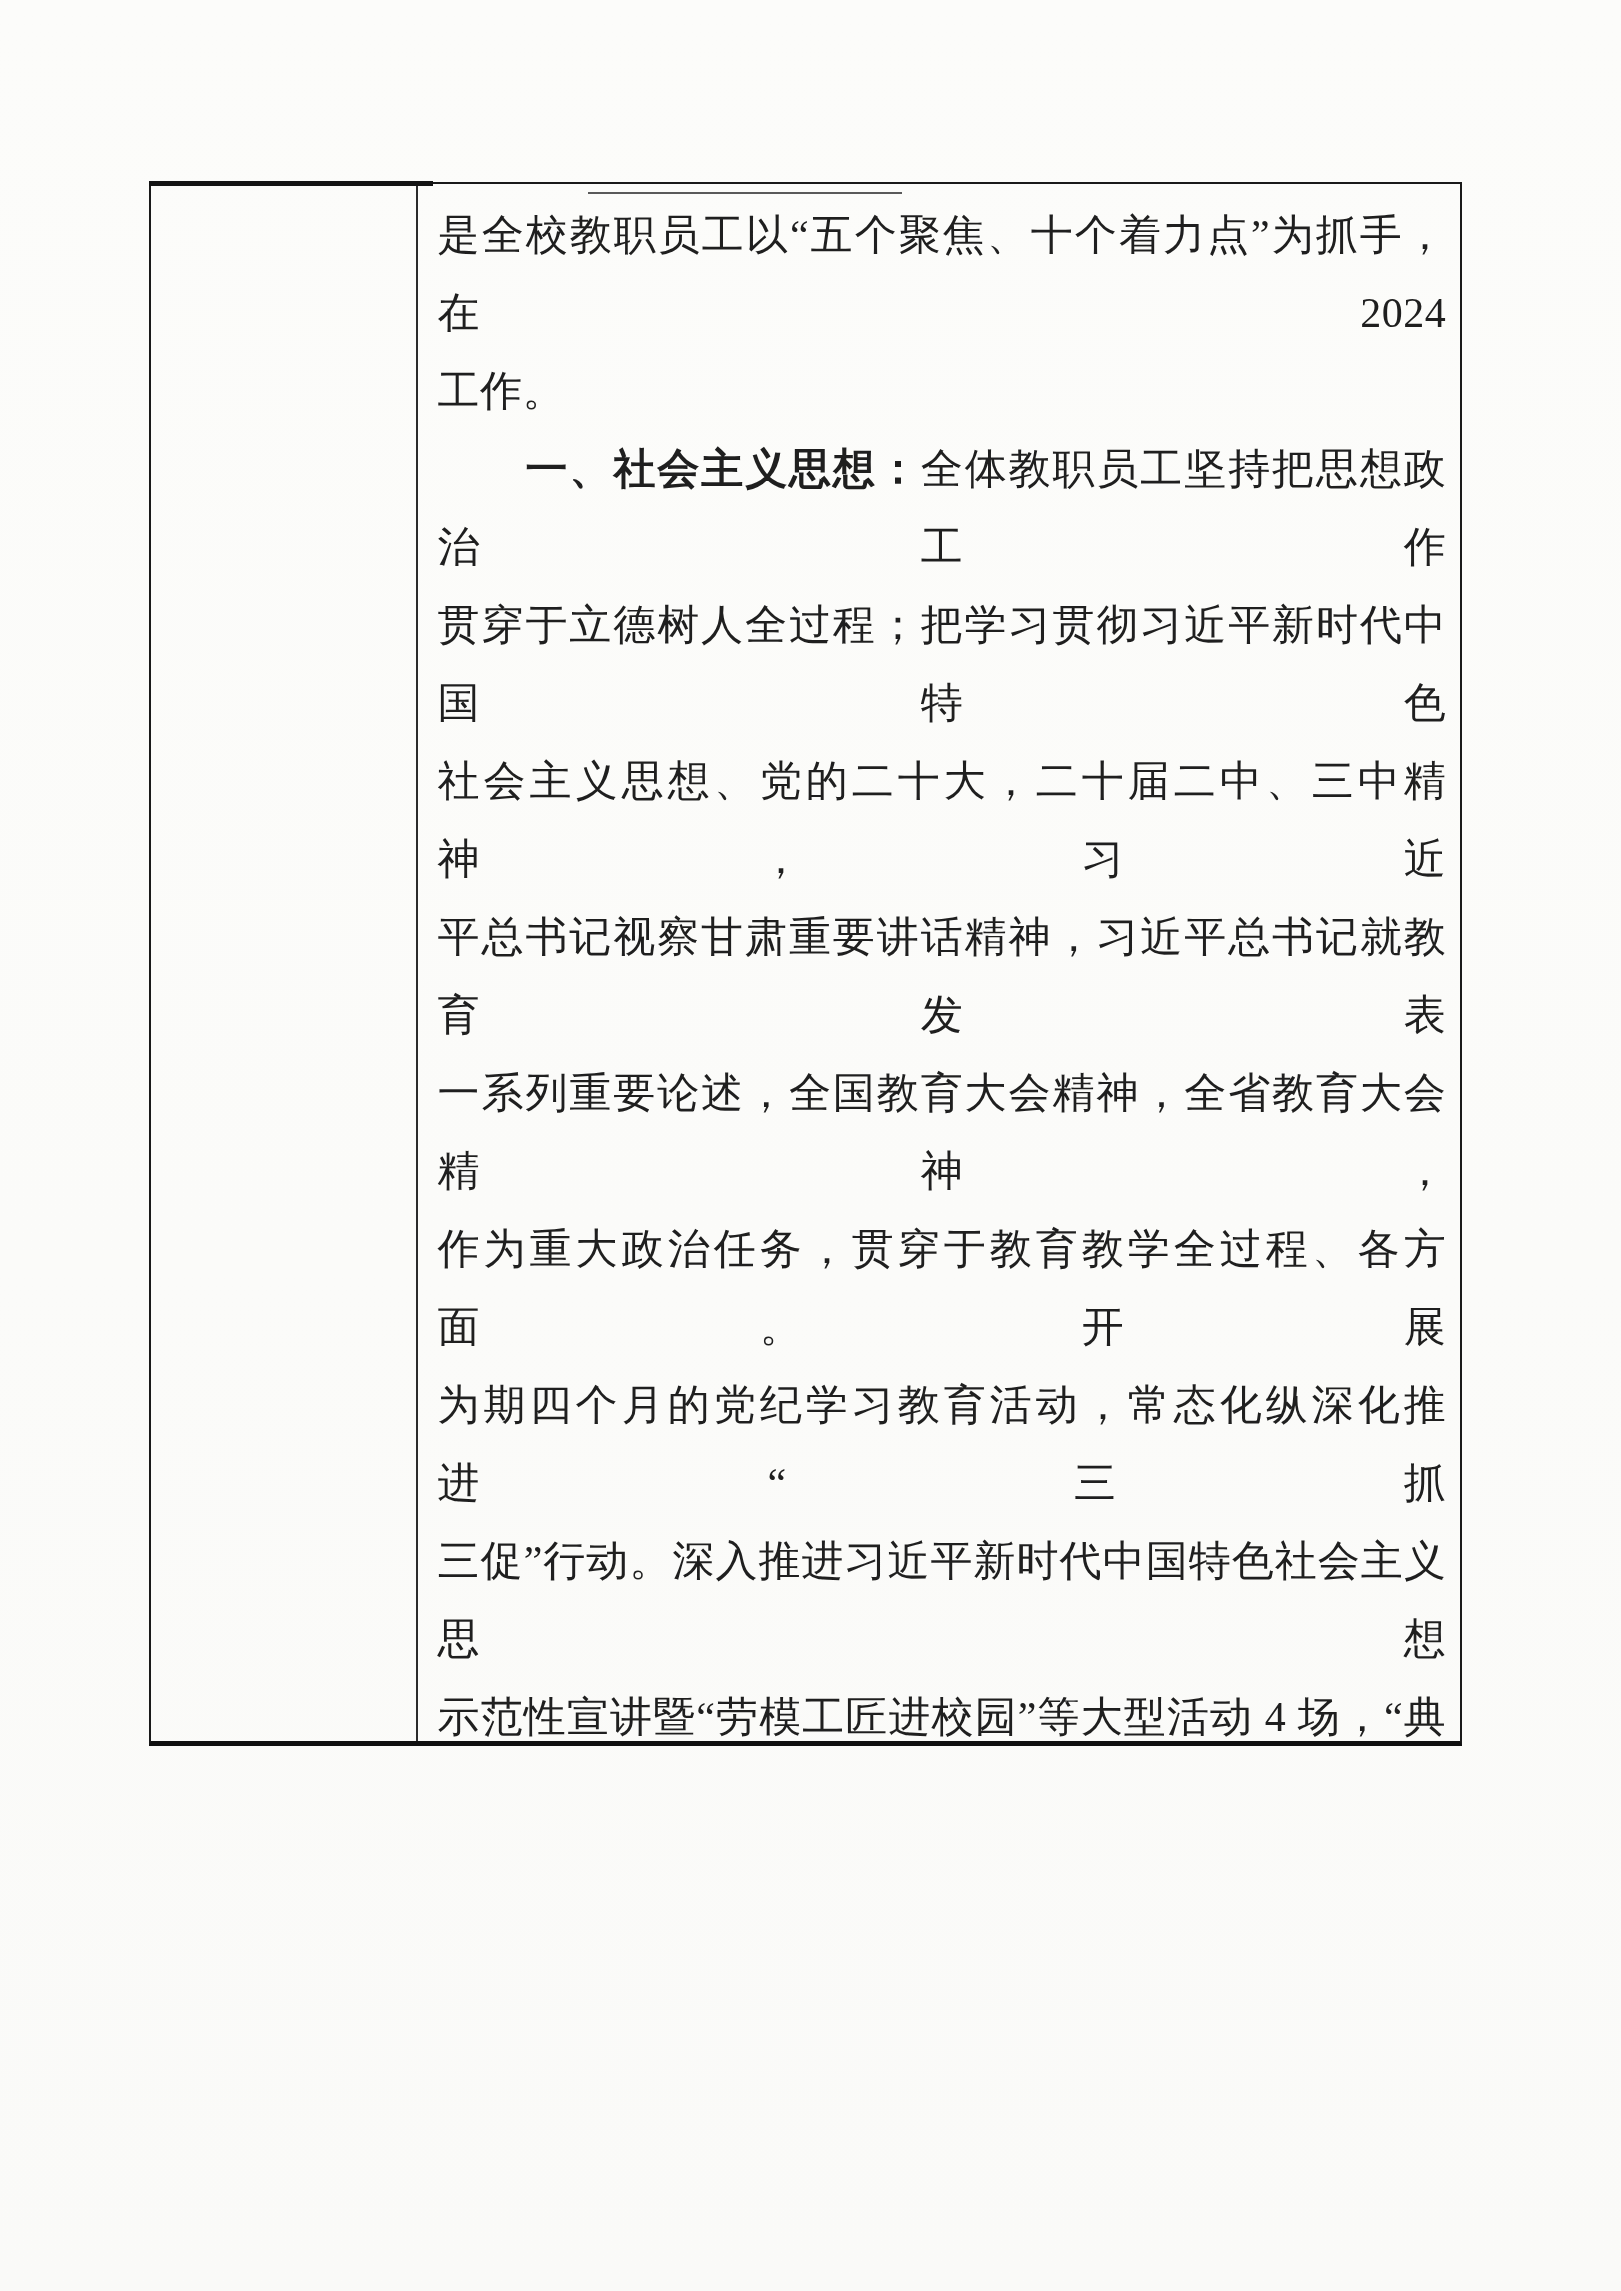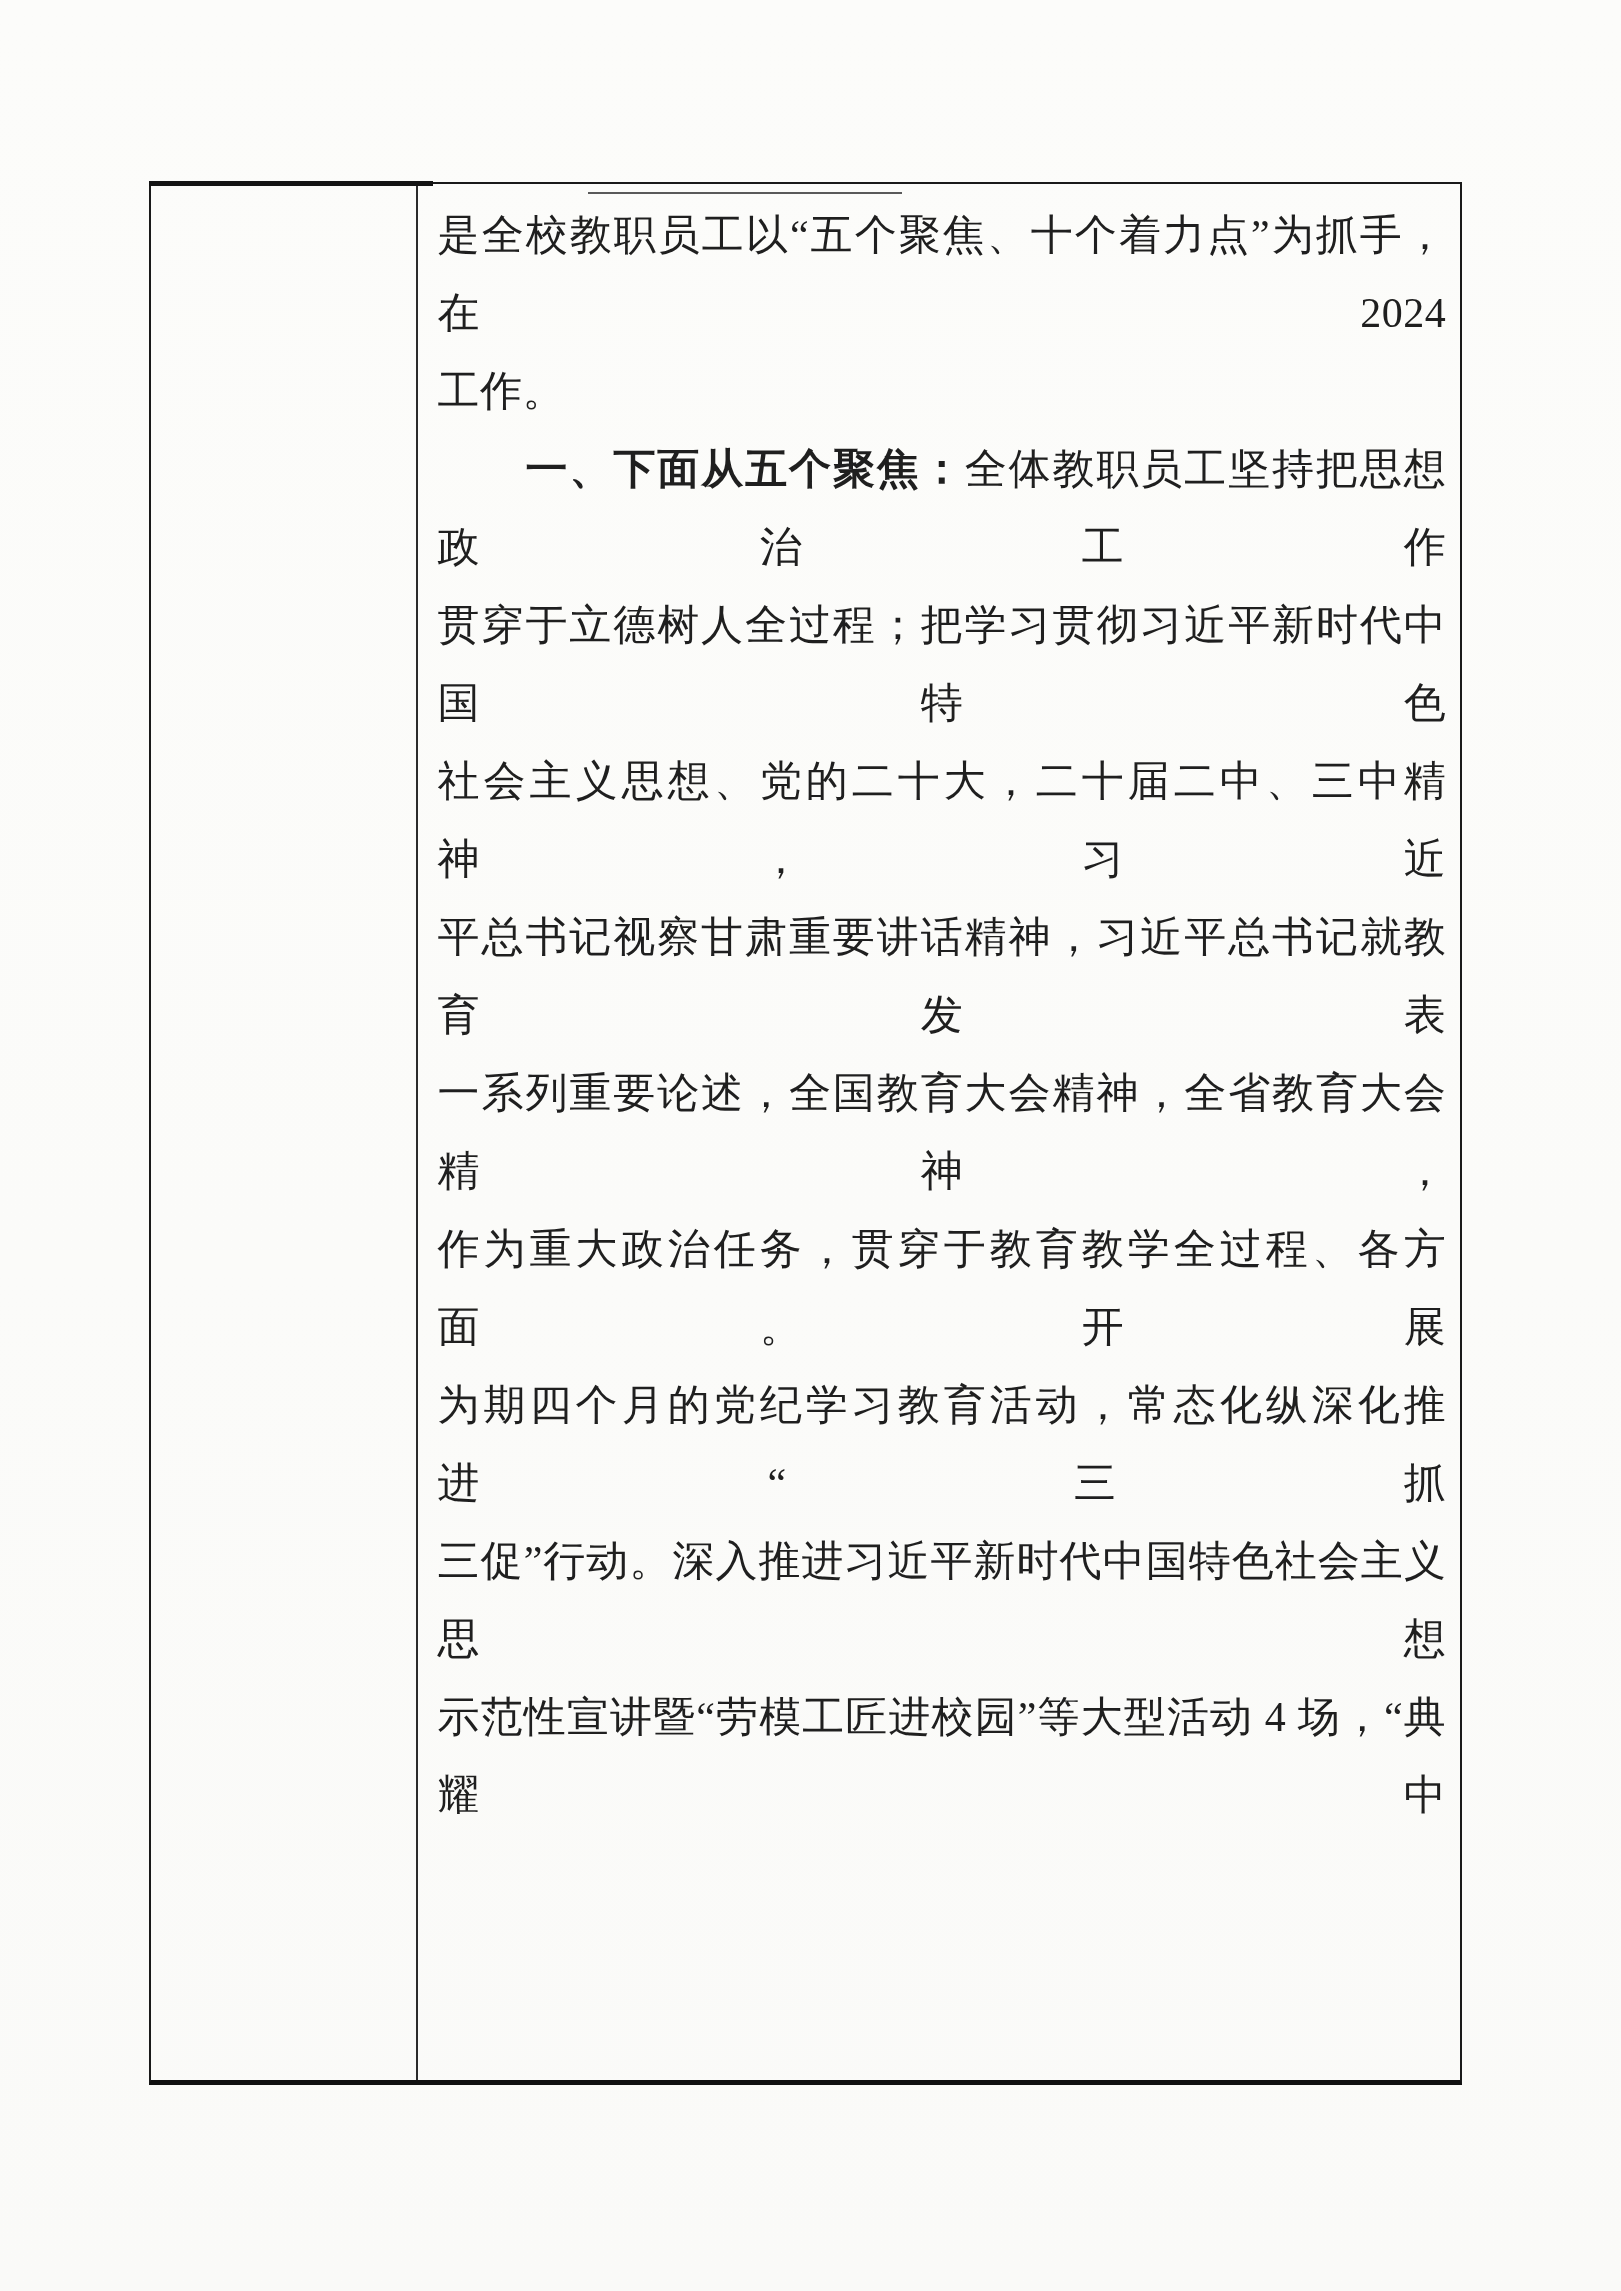--- a/index.html
+++ b/index.html
@@ -10,21 +10,21 @@
   }
   .sheet {
     position: relative;
     width: 1621px; height: 2292px;
     background: linear-gradient(180deg, #fcfcfa 0%, #fbfbf9 55%, #fafaf8 100%);
     overflow: hidden;
   }
   .doc-table {
     position: absolute;
     left: 149px; top: 182px;
-    width: 1313px; height: 1903px;
+    width: 1313px; height: 1564px;
     border: 2.9px solid #1a1a1a;
     border-bottom: 5.9px solid #101010;
     display: flex;
     background: transparent;
   }
   .col-left {
     width: 267px;
     border-right: 2px solid #2b2b2b;
     flex: 0 0 267px;
   }
@@ -53,21 +53,21 @@
 </style>
 </head>
 <body>
 
 <div class="sheet">
   <div class="doc-table">
     <div class="col-left"></div>
     <div class="col-right">
         <div class="line"><span>是全校教职员工以“五个聚焦、十个着力点”为抓手，在 2024</span></div>
         <div class="line short"><span>工作。</span></div>
-        <div class="line indent"><span class="b">一、下面从五个聚焦：</span><span>全体教职员工坚持把思想政治工作</span></div>
+        <div class="line indent"><span class="b">一、社会主义思想：</span><span>全体教职员工坚持把思想政治工作</span></div>
         <div class="line"><span>贯穿于立德树人全过程；把学习贯彻习近平新时代中国特色</span></div>
         <div class="line"><span>社会主义思想、党的二十大，二十届二中、三中精神，习近</span></div>
         <div class="line"><span>平总书记视察甘肃重要讲话精神，习近平总书记就教育发表</span></div>
         <div class="line"><span>一系列重要论述，全国教育大会精神，全省教育大会精神，</span></div>
         <div class="line"><span>作为重大政治任务，贯穿于教育教学全过程、各方面。开展</span></div>
         <div class="line"><span>为期四个月的党纪学习教育活动，常态化纵深化推进“三抓</span></div>
         <div class="line"><span>三促”行动。深入推进习近平新时代中国特色社会主义思想</span></div>
         <div class="line"><span>示范性宣讲暨“劳模工匠进校园”等大型活动 4 场，“典耀中</span></div>
       </div>
   </div>

